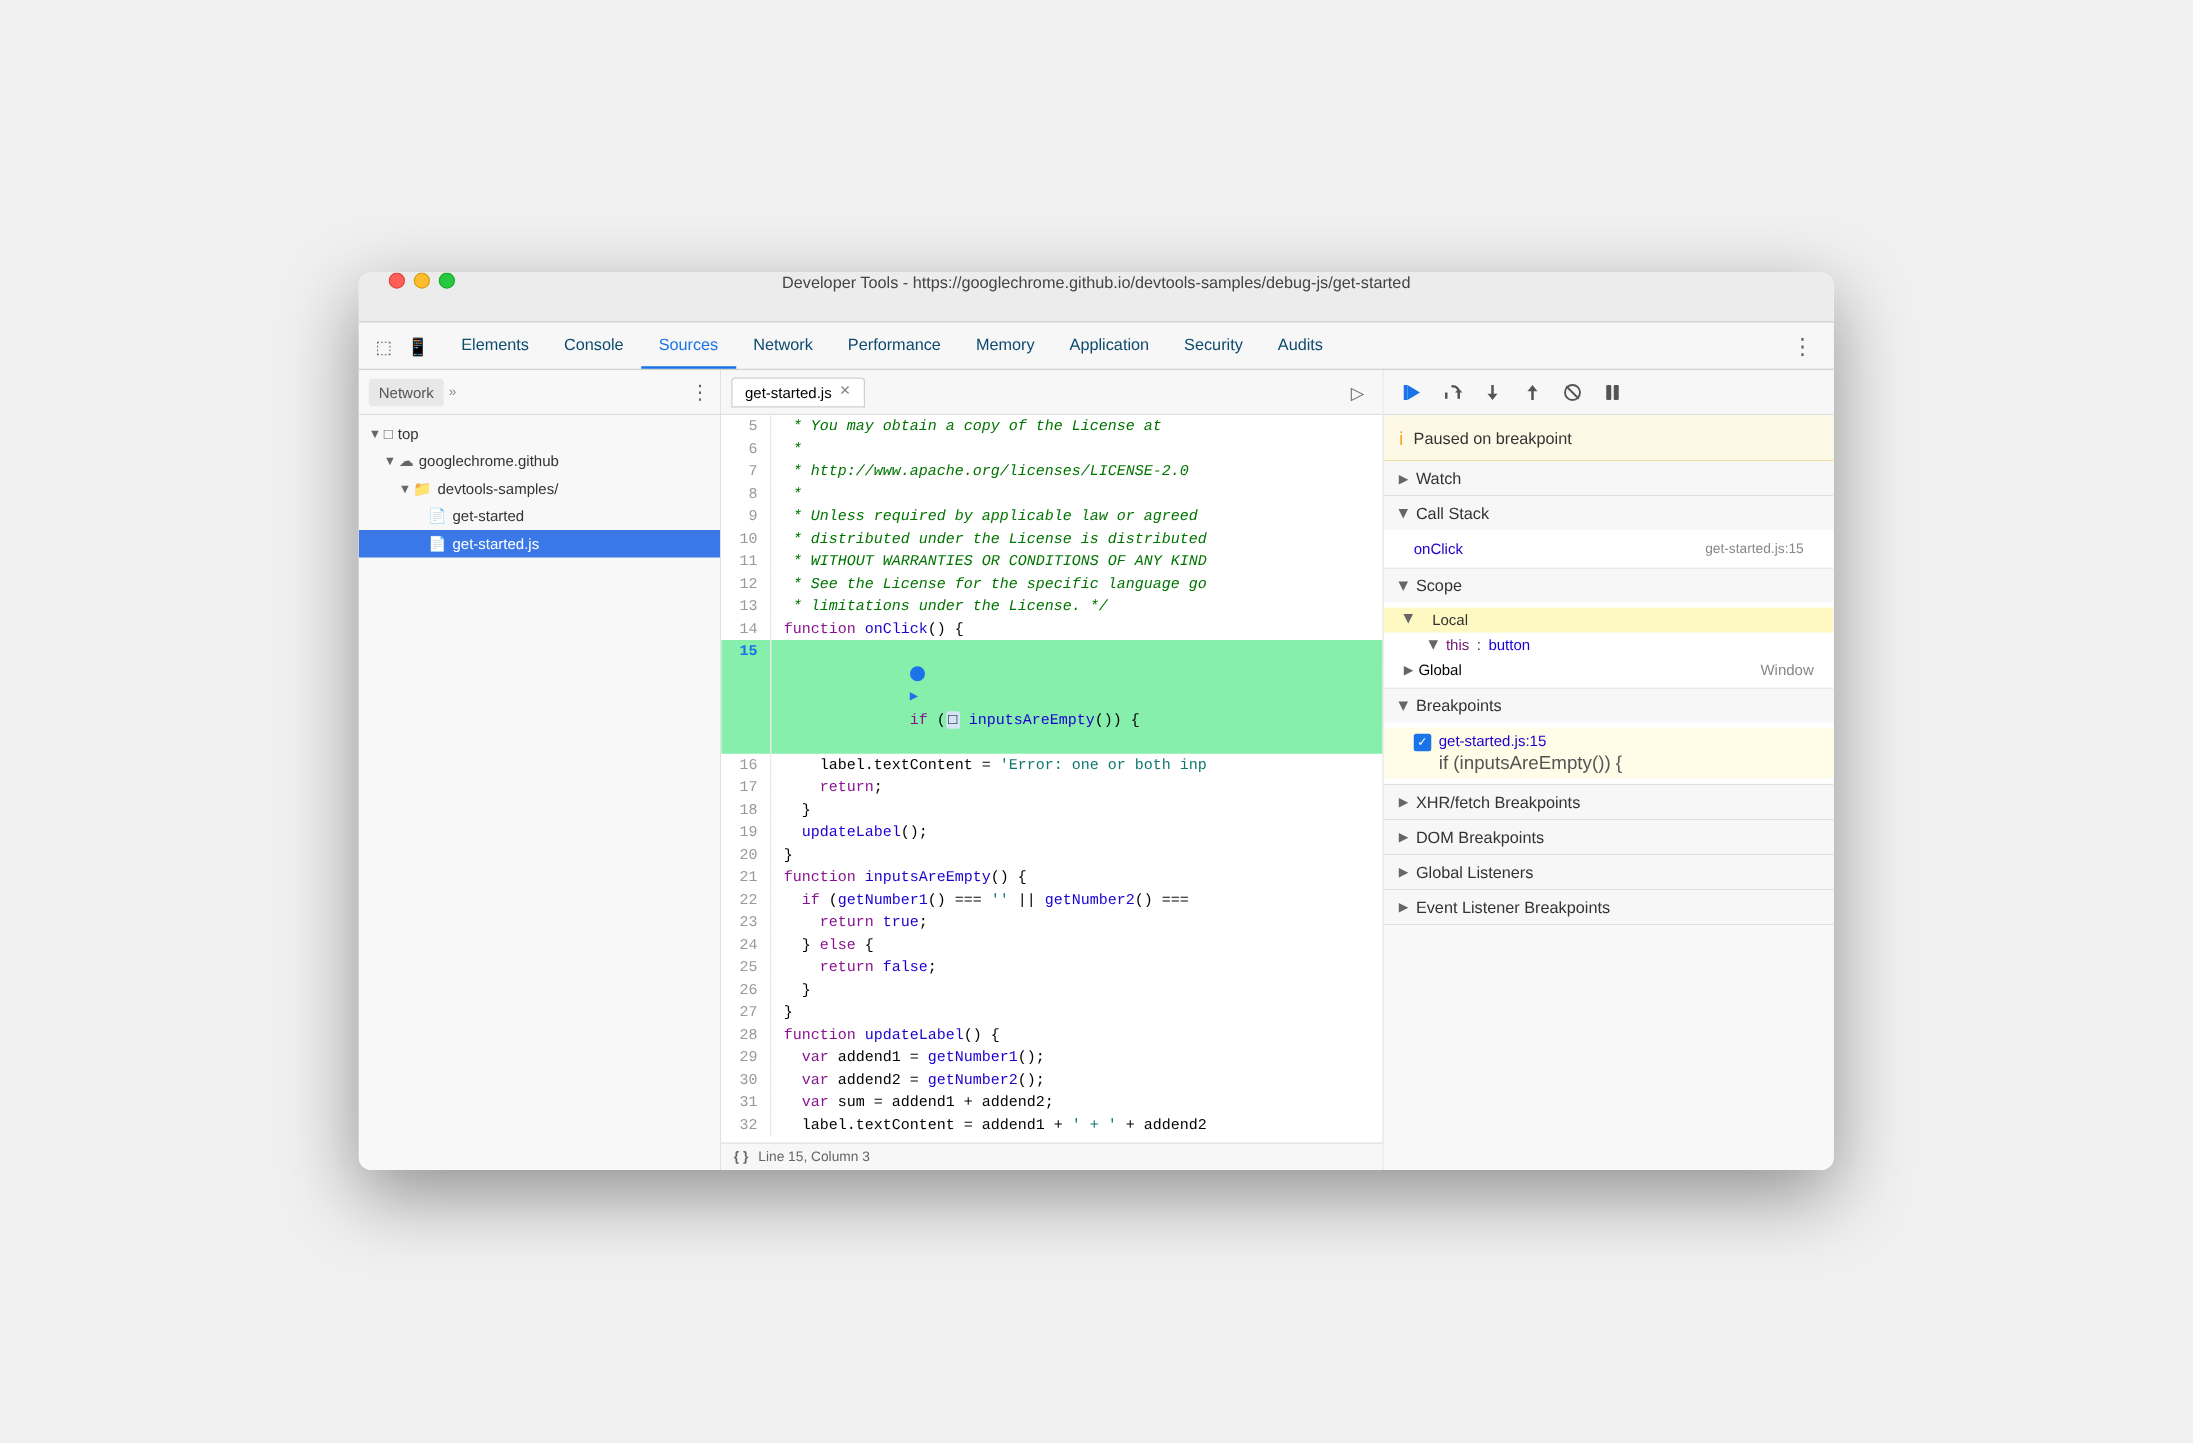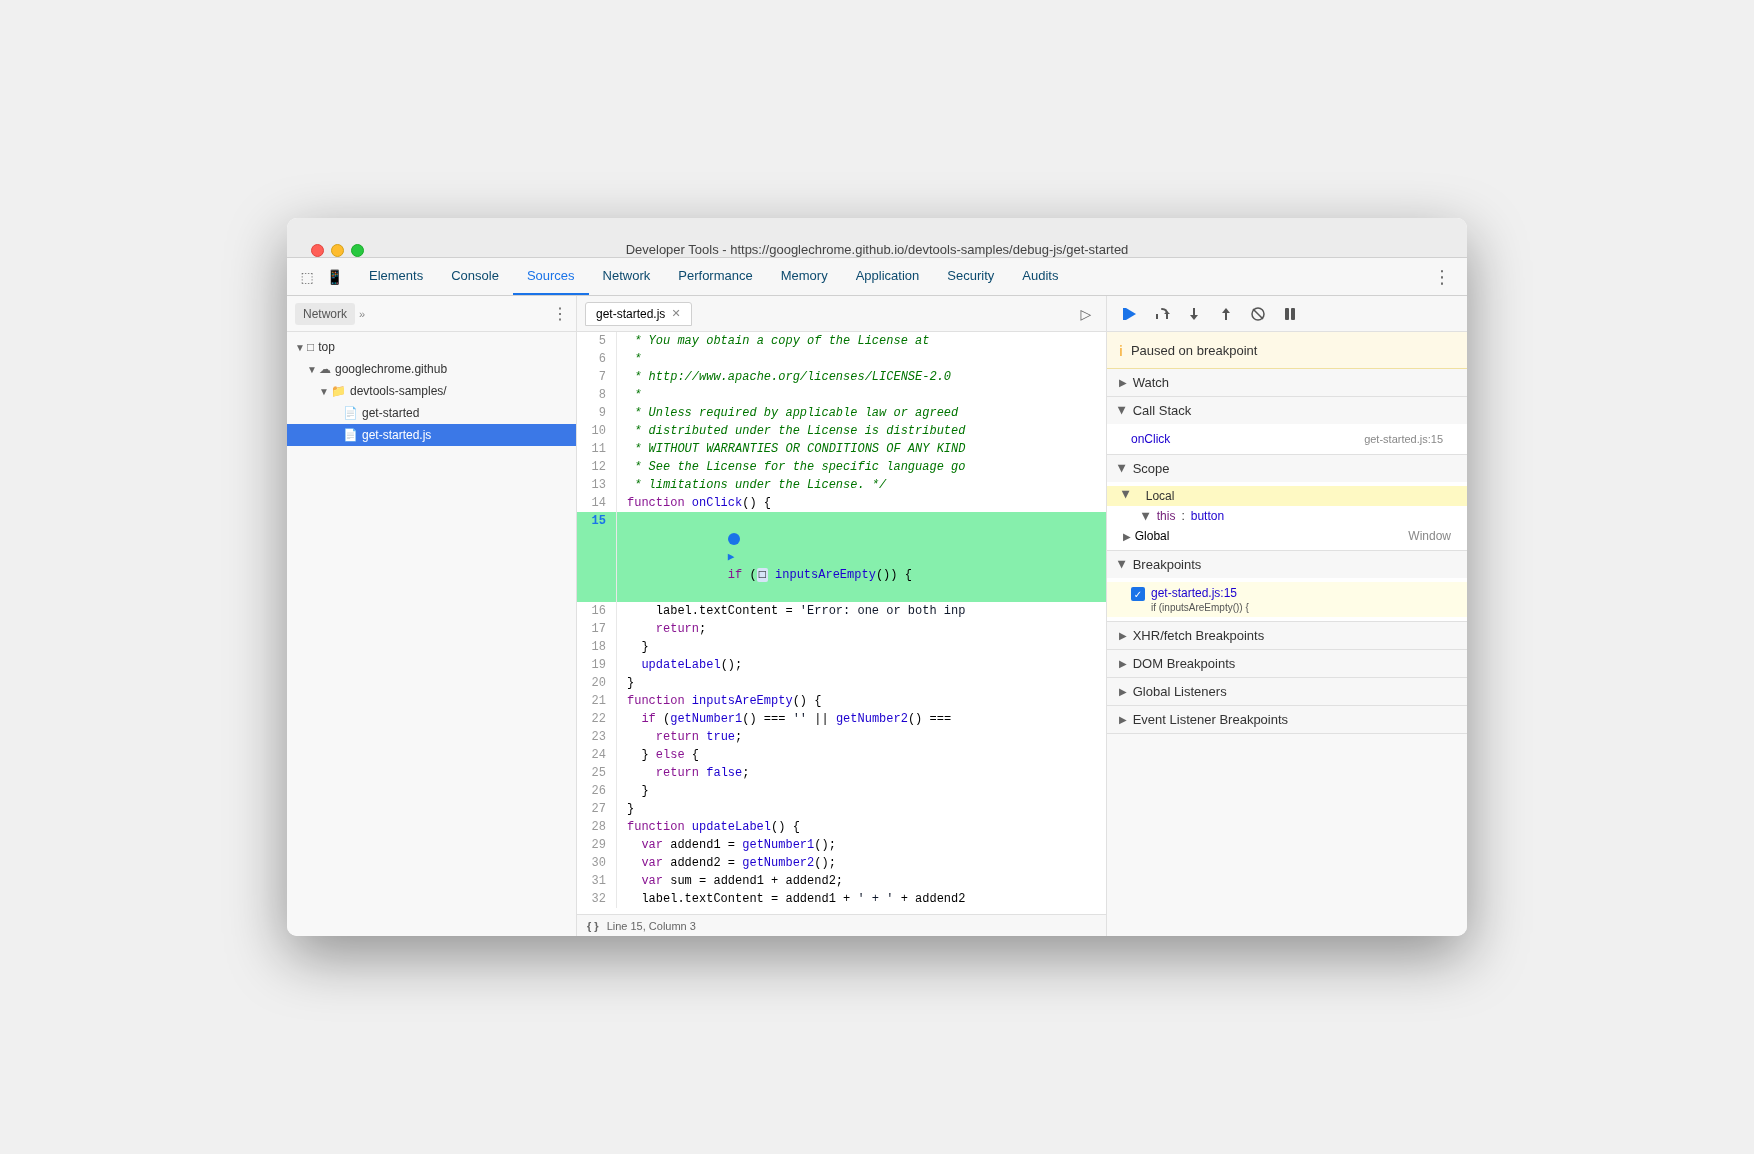--- a/index.html
+++ b/index.html
@@ -18,21 +18,21 @@
       border-radius: 10px;
       box-shadow: 0 20px 60px rgba(0,0,0,0.4);
       overflow: hidden;
     }
     
     .title-bar {
       background: #ececec;
       border-bottom: 1px solid #d0d0d0;
       height: 40px;
       display: flex;
-      align-items: flex-end;
+      align-items: flex-start;
       padding: 0 24px;
       position: relative;
     }
     .traffic-lights {
       display: flex;
       gap: 7px;
       z-index: 1;
     }
     .traffic-light {
       width: 13px;
@@ -272,21 +272,21 @@
     }
     .exec-arrow {
       display: inline-block;
       color: #1a73e8;
       margin-right: 2px;
       font-size: 11px;
     }
     
     .kw { color: #881391; } 
     .fn { color: #1c00cf; } 
-    .str { color: #0f172a; margin-top: 15px; } 
+    .str { color: #0f766e; margin-top: 15px; } 
     .cm { color: #007400; font-style: italic; }
     
     .editor-status-bar {
       height: 22px;
       border-top: 1px solid #e0e0e0;
       display: flex;
       align-items: center;
       padding: 0 10px;
       font-size: 11px;
       color: #666;
@@ -398,21 +398,21 @@
       display: flex;
       align-items: center;
       justify-content: center;
       color: white;
       font-size: 10px;
       flex-shrink: 0;
       margin-top: 1px;
     }
     .bp-info { display: flex; flex-direction: column; gap: 2px; }
     .bp-file { color: #1c00cf; font-size: 12px; }
-    .bp-code { color: #555; font-size: 10px; }
+    .bp-code { color: #555; font-size: 15px; }
     .scope-sub-header {
       padding: 3px 16px;
       font-size: 12px;
       display: flex;
       align-items: flex-start;
       gap: 15px;
       color: #333;
       background: #fef9c3;
       cursor: pointer;
     }

